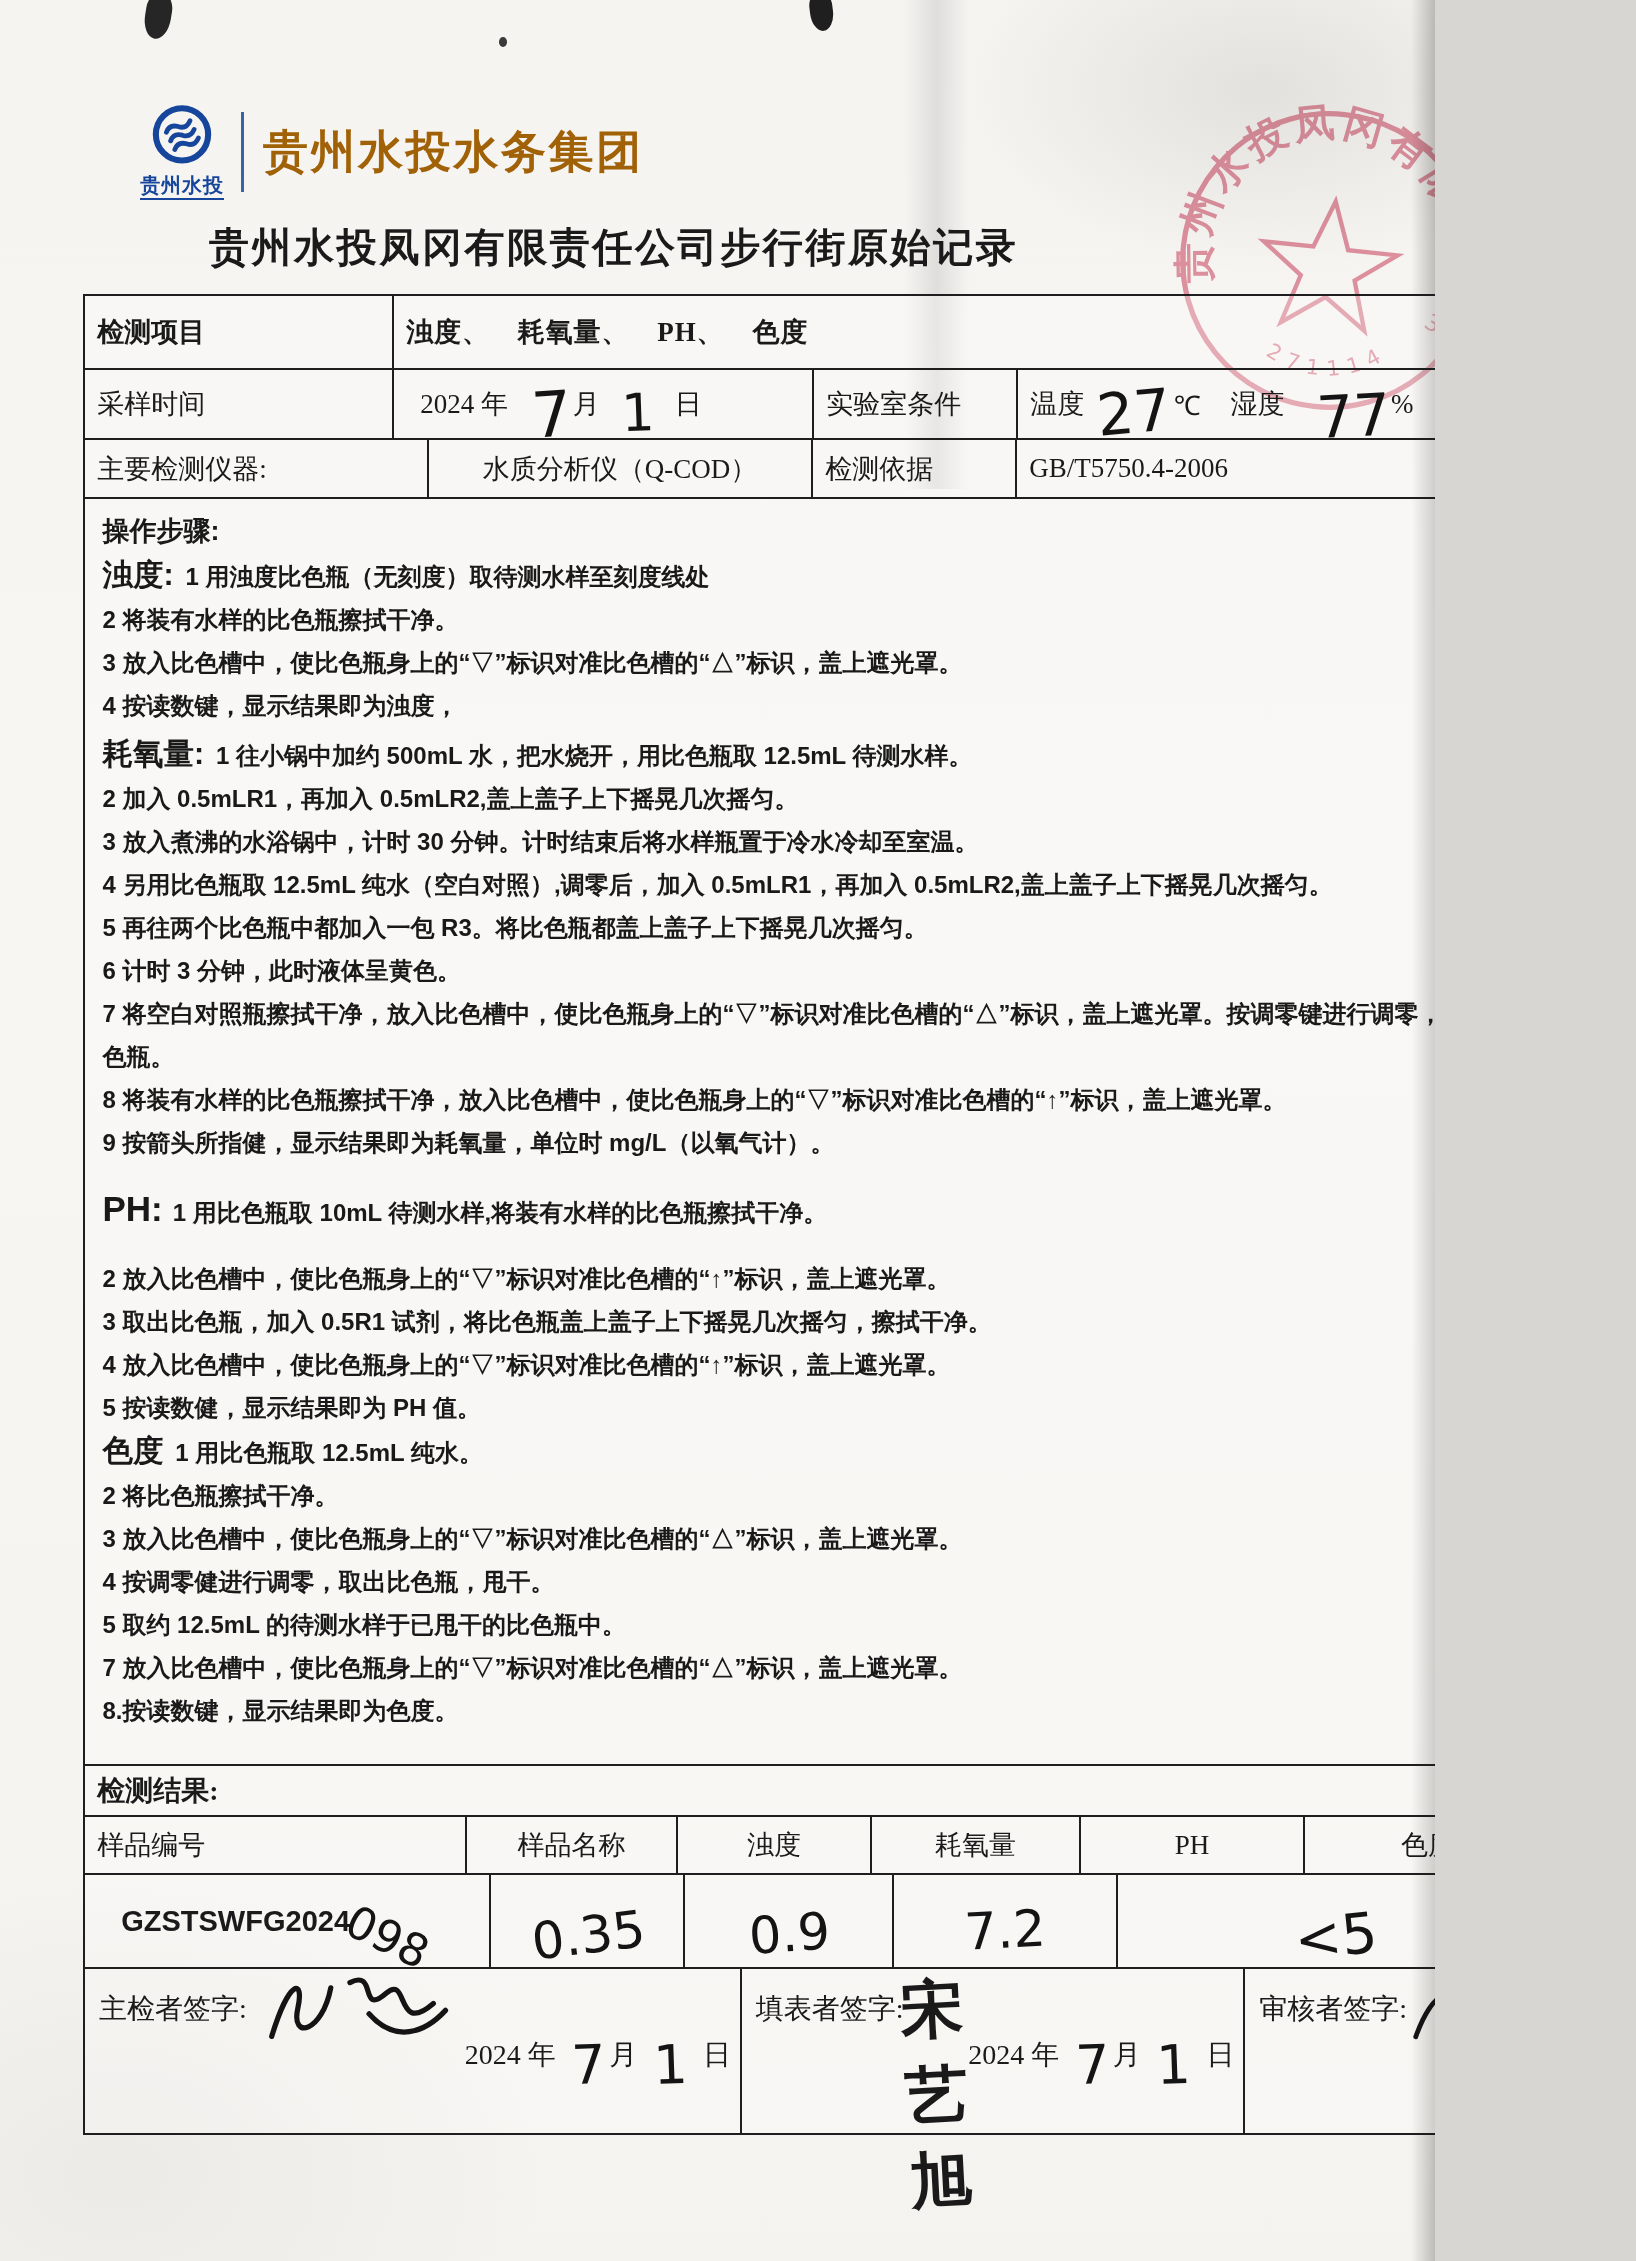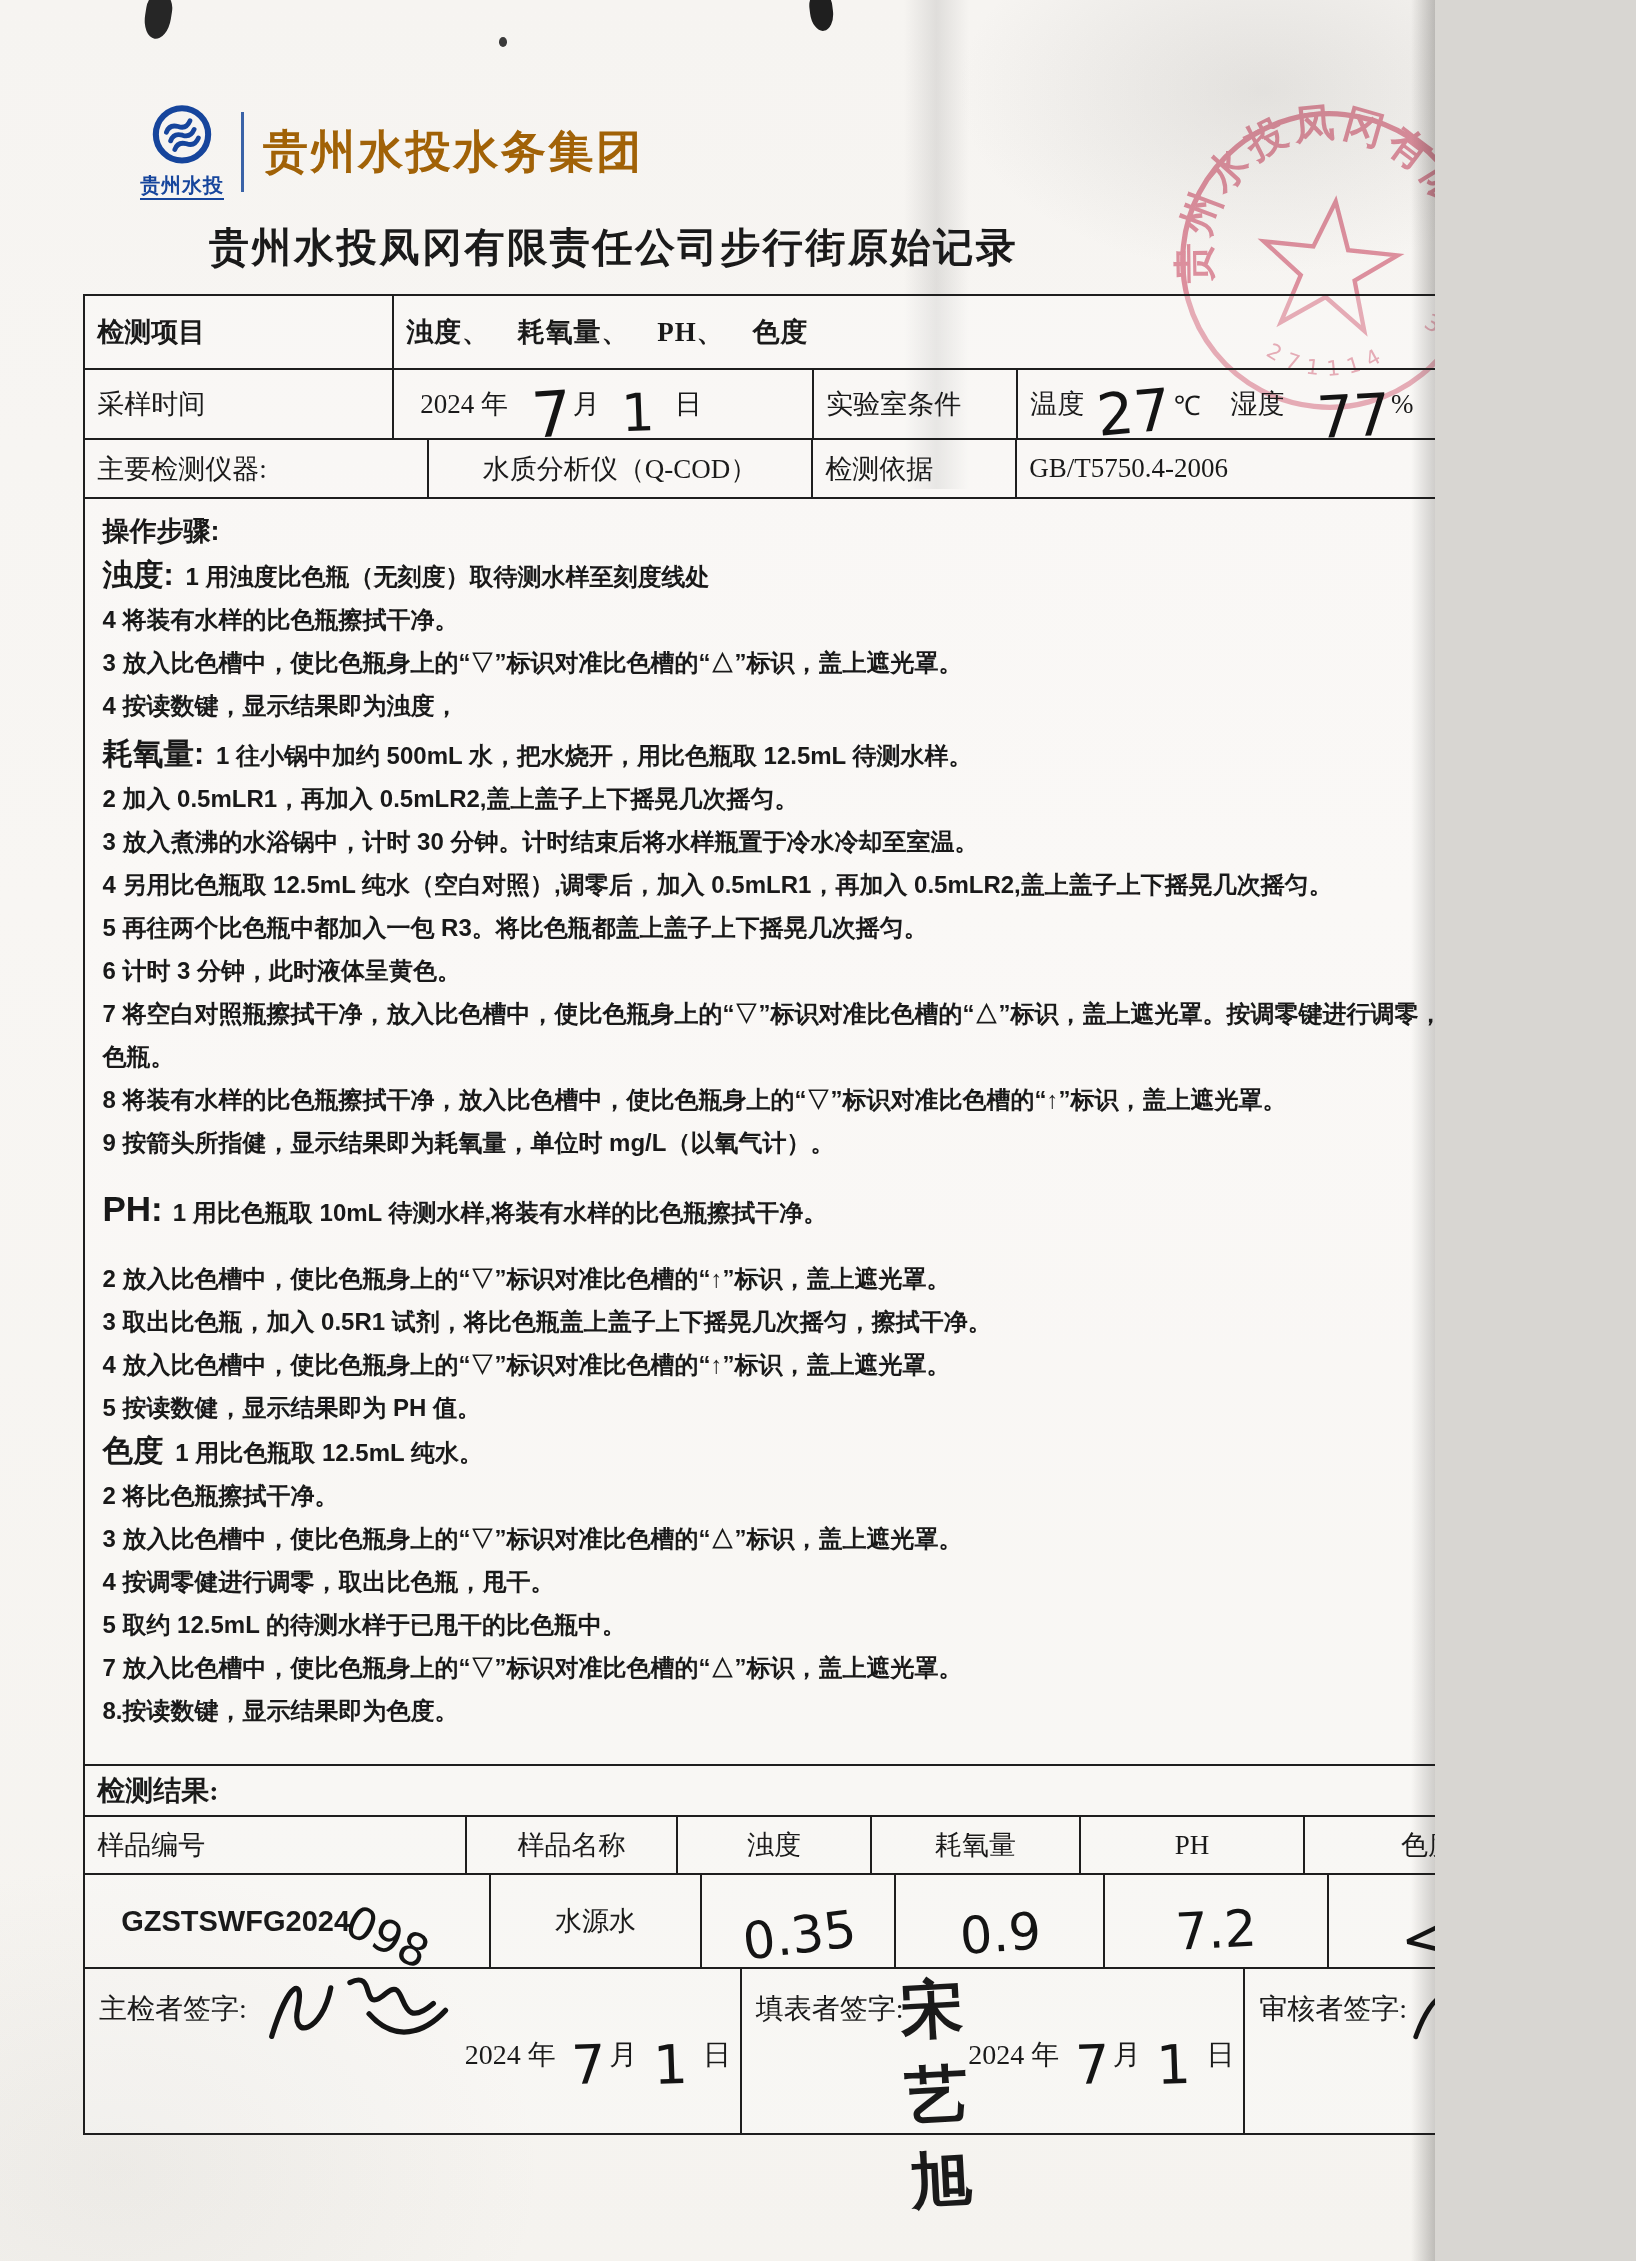--- a/index.html
+++ b/index.html
@@ -177,21 +177,21 @@
       <div class="cell grow">GB/T5750.4-2006</div>
     </div>
 
     <div class="stepscell">
       <span class="stepline steps-heading">操作步骤:</span>
 
       <span class="stepline">
         <span class="sec-label-cn">浊度:</span>
         <span>1 用浊度比色瓶（无刻度）取待测水样至刻度线处</span>
       </span>
-      <span class="stepline">4 将装有水样的比色瓶擦拭干净。</span>
+      <span class="stepline">2 将装有水样的比色瓶擦拭干净。</span>
       <span class="stepline">3 放入比色槽中，使比色瓶身上的“▽”标识对准比色槽的“△”标识，盖上遮光罩。</span>
       <span class="stepline">4 按读数键，显示结果即为浊度，</span>
 
       <span class="stepline gap-top-sm">
         <span class="sec-label-cn">耗氧量:</span>
         <span>1 往小锅中加约 500mL 水，把水烧开，用比色瓶取 12.5mL 待测水样。</span>
       </span>
       <span class="stepline">2 加入 0.5mLR1，再加入 0.5mLR2,盖上盖子上下摇晃几次摇匀。</span>
       <span class="stepline">3 放入煮沸的水浴锅中，计时 30 分钟。计时结束后将水样瓶置于冷水冷却至室温。</span>
       <span class="stepline">4 另用比色瓶取 12.5mL 纯水（空白对照）,调零后，加入 0.5mLR1，再加入 0.5mLR2,盖上盖子上下摇晃几次摇匀。</span>
@@ -233,21 +233,20 @@
       <div class="cell c-cod cc">耗氧量</div>
       <div class="cell c-ph cc">PH</div>
       <div class="cell c-col cc">色度</div>
     </div>
 
     <div class="trow valsrow">
       <div class="cell c-id" style="justify-content:flex-start">
         <span class="sampleid">GZSTSWFG2024</span>
         <span class="hw hw-id">098</span>
       </div>
-      <div class="cell c-name" style="justify-content:center">水源水</div>
       <div class="cell c-turb">
         <span class="hw hw-val">0.35</span>
       </div>
       <div class="cell c-cod">
         <span class="hw hw-val" style="transform:rotate(-4deg) translateY(12.2px)">0.9</span>
       </div>
       <div class="cell c-ph">
         <span class="hw hw-val" style="transform:rotate(-3deg) translateY(8.7px)">7.2</span>
       </div>
       <div class="cell c-col">

